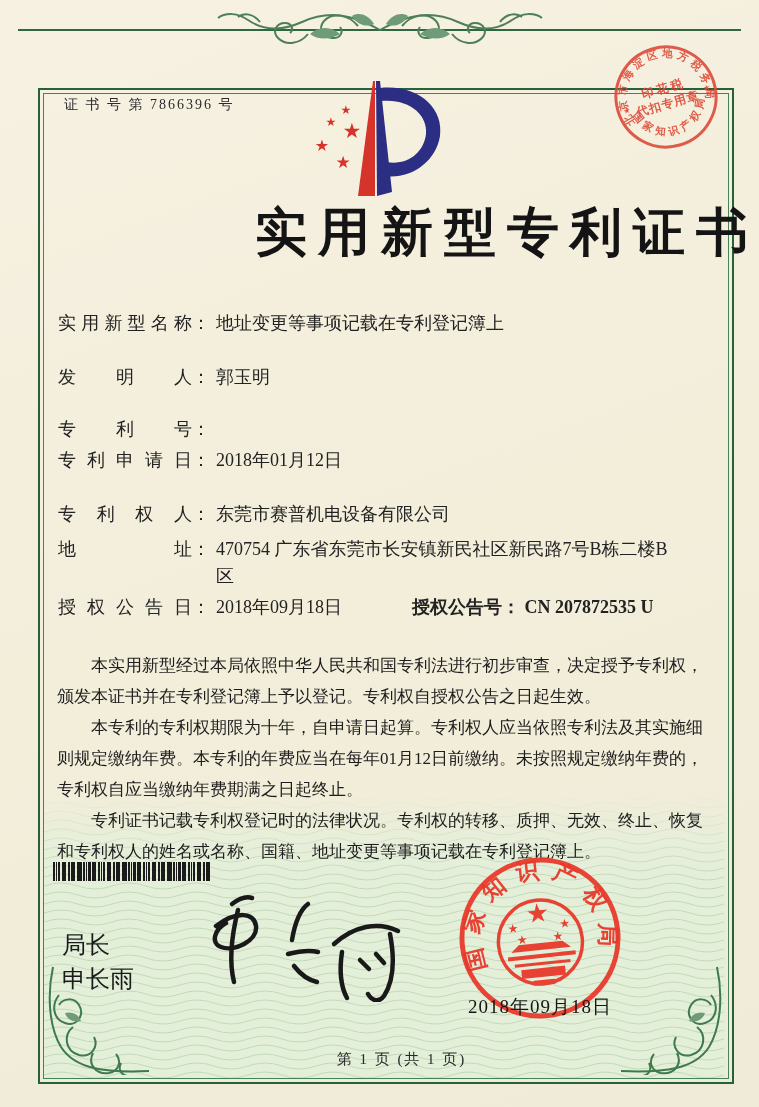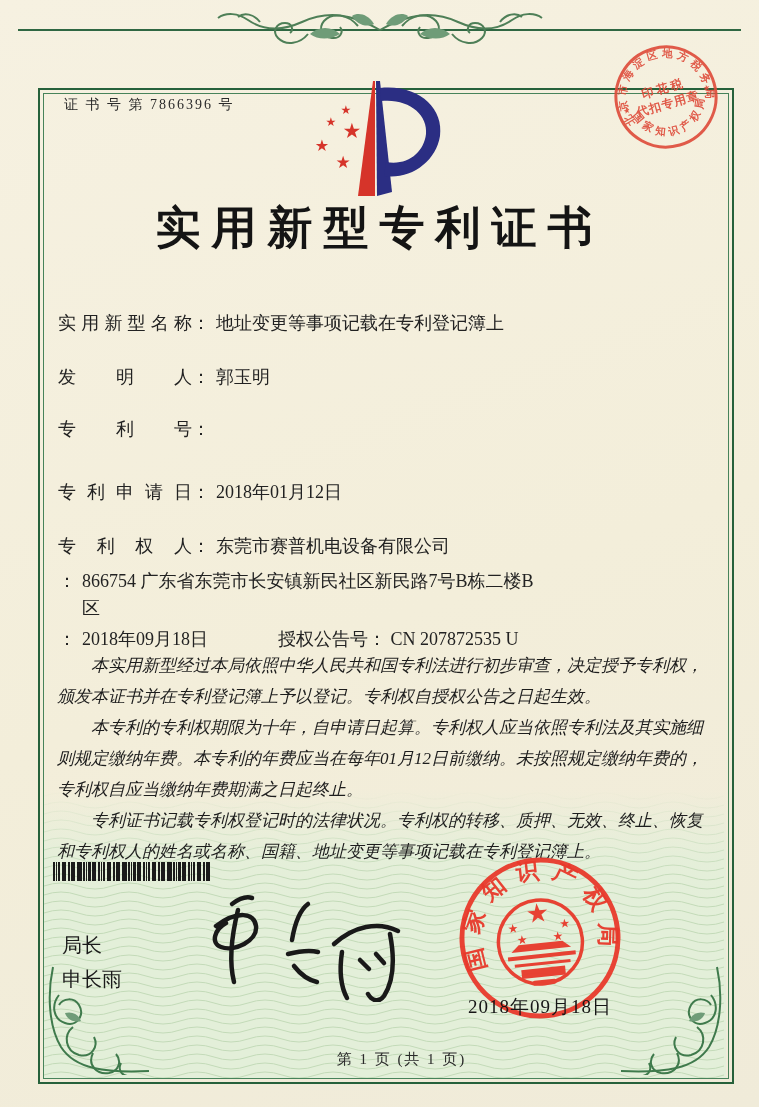--- a/index.html
+++ b/index.html
@@ -13,46 +13,46 @@
   .frame-inner{position:absolute;inset:3px;border:1px solid #47835a;}
 
   
   .greenzone{position:absolute;left:44px;top:790px;width:682px;height:288px;
     background:linear-gradient(to bottom,rgba(227,239,217,0) 0,rgba(227,239,217,.9) 70px,#e3efd9 130px);}
   .waves{position:absolute;left:0;top:0;
     -webkit-mask-image:linear-gradient(to bottom,transparent 0,#000 90px);
     mask-image:linear-gradient(to bottom,transparent 0,#000 90px);}
 
   .certno{position:absolute;left:64px;top:96px;font-size:14px;letter-spacing:2px;color:#2a2a2a;}
-  .title{position:absolute;left:0;right:0;top:198px;text-align:center;
-    font-size:45px;font-weight:600;letter-spacing:11px;color:#141414;}
+  .title{position:absolute;left:0;right:0;top:198px;text-align:right;
+    font-size:52px;font-weight:600;letter-spacing:11px;color:#141414;}
 
   .fields{position:absolute;left:58px;top:310px;width:648px;font-size:18px;}
   .frow{display:flex;line-height:27px;}
   .lbl{display:inline-block;width:134px;text-align:justify;text-align-last:justify;white-space:nowrap;}
   .colon{display:inline-block;}
   .val{margin-left:6px;}
-  .mb1{margin-bottom:27px}.mb2{margin-bottom:25px}.mb3{margin-bottom:36px}
+  .mb1{margin-bottom:27px}.mb2{margin-bottom:25px}.mb3{margin-bottom:4px}
   .mb4{margin-bottom:27px}.mb5{margin-bottom:8px}
   .row-address .val{max-width:452px;}
   .grantrow{margin-top:4px;}
-  .grant2{margin-left:70px;}
+  .grant2{margin-left:70px;font-weight:bold;}
 
   .paras{position:absolute;left:57px;top:650px;width:646px;font-size:17px;
-    line-height:31px;text-align:justify;color:#1d1d1d;font-style:italic;}
+    line-height:31px;text-align:justify;color:#1d1d1d;}
   .paras p{margin:0;text-indent:2em;}
 
   .barcode{position:absolute;left:53px;top:862px;width:158px;height:19px;
     background:
       repeating-linear-gradient(90deg,#1b1b1b 0 2px,transparent 2px 5px),
       repeating-linear-gradient(90deg,#1b1b1b 0 1px,transparent 1px 3px),
       repeating-linear-gradient(90deg,#1b1b1b 0 2px,transparent 2px 9px);}
 
   .officer{position:absolute;left:62px;top:928px;font-family:"Liberation Sans","DejaVu Sans",sans-serif;
-    font-size:20px;color:#1a1a1a;line-height:34px;}
+    font-size:24px;color:#1a1a1a;line-height:34px;}
   .sig{position:absolute;left:188px;top:892px;}
 
   .sealwrap{position:absolute;left:448px;top:838px;}
   .sealdate{position:absolute;left:468px;top:994px;font-size:19px;letter-spacing:1px;color:#161616;z-index:5;}
 
   .stampwrap{position:absolute;left:598px;top:40px;opacity:.9;}
 
   .footer{position:absolute;left:0;right:0;top:1050px;text-align:center;
     font-size:15px;letter-spacing:2px;color:#2a2a2a;margin-left:44px;}
 
@@ -202,24 +202,26 @@
       <span class="lbl">专利申请日</span>
         <span class="colon">：</span>
       <span class="val">2018年01月12日</span>
     </div>
     <div class="frow mb5">
       <span class="lbl">专利权人</span>
         <span class="colon">：</span>
       <span class="val">东莞市赛普机电设备有限公司</span>
     </div>
     <div class="frow row-address">
-        <span class="colon">：</span>
-      <span class="val">866754 广东省东莞市长安镇新民社区新民路7号B栋二楼B区</span>
+      <span class="lbl">地址</span>
+        <span class="colon">：</span>
+      <span class="val">470754 广东省东莞市长安镇新民社区新民路7号B栋二楼B区</span>
     </div>
     <div class="frow grantrow">
+      <span class="lbl">授权公告日</span>
         <span class="colon">：</span>
       <span class="val">2018年09月18日</span>
       <span class="grant2">
         <span>授权公告号</span><span>：</span>
         <span>CN 207872535 U</span>
       </span>
     </div>
   </div>
 
   <div class="paras">

